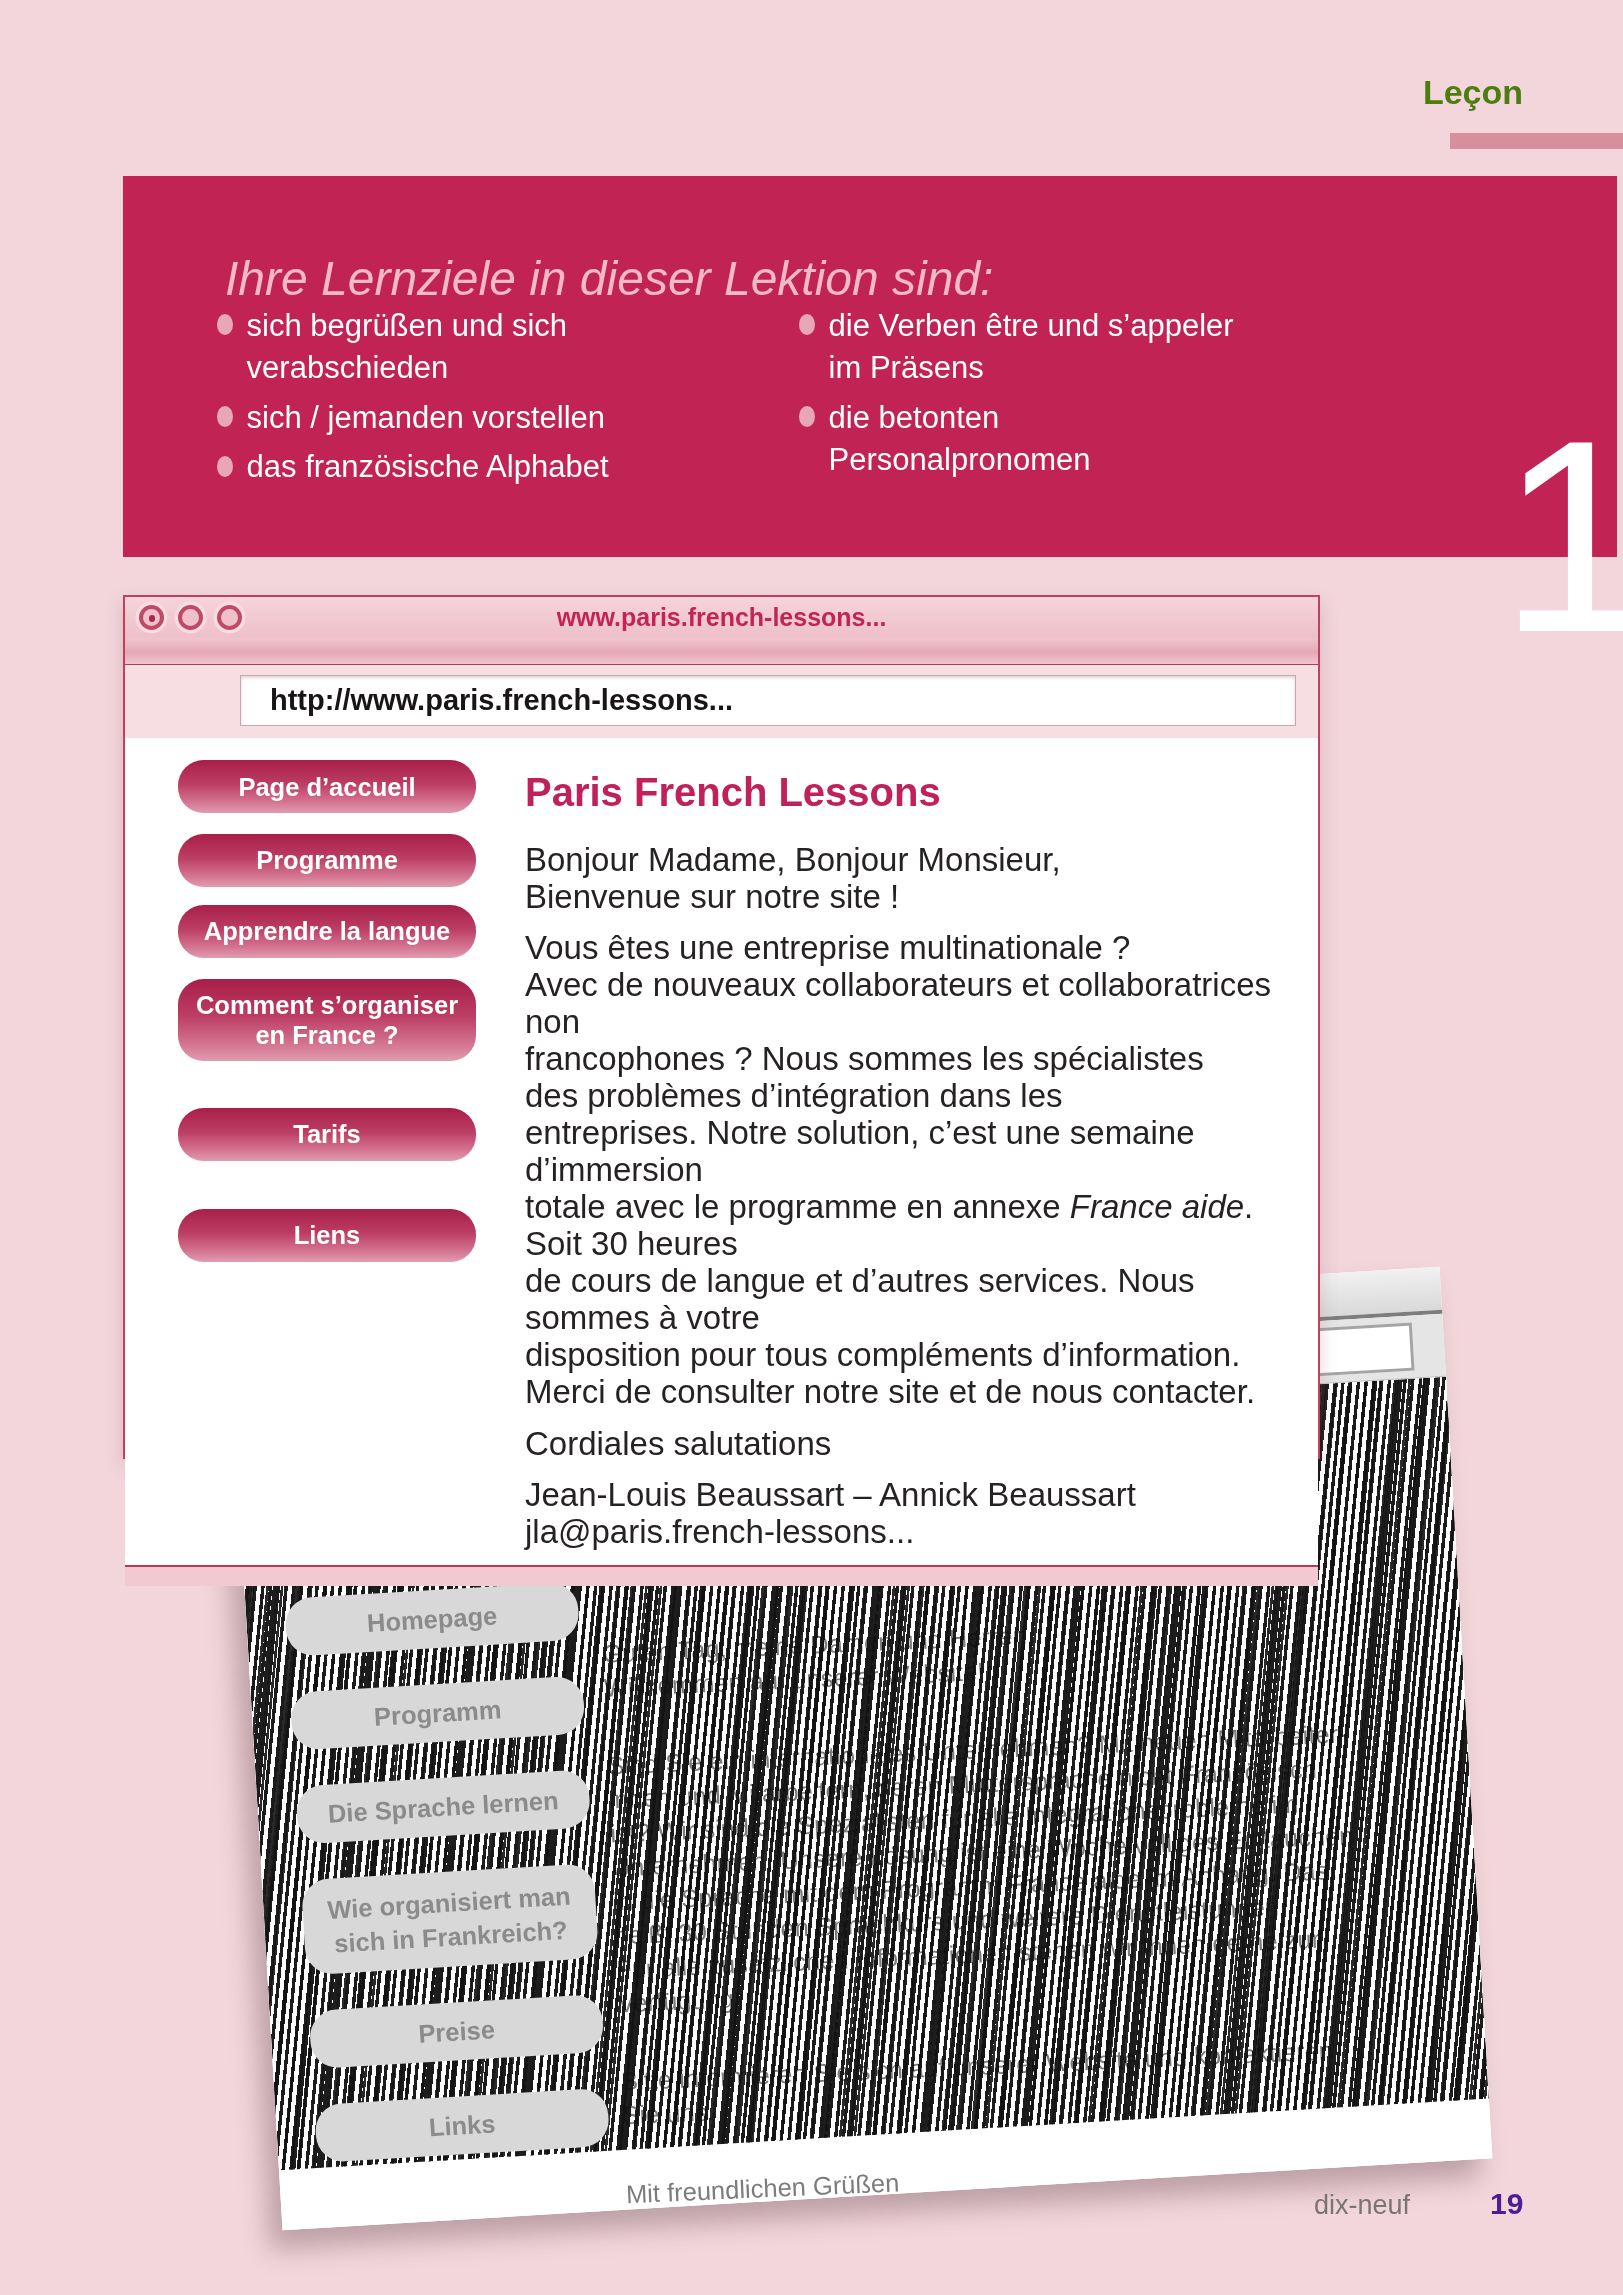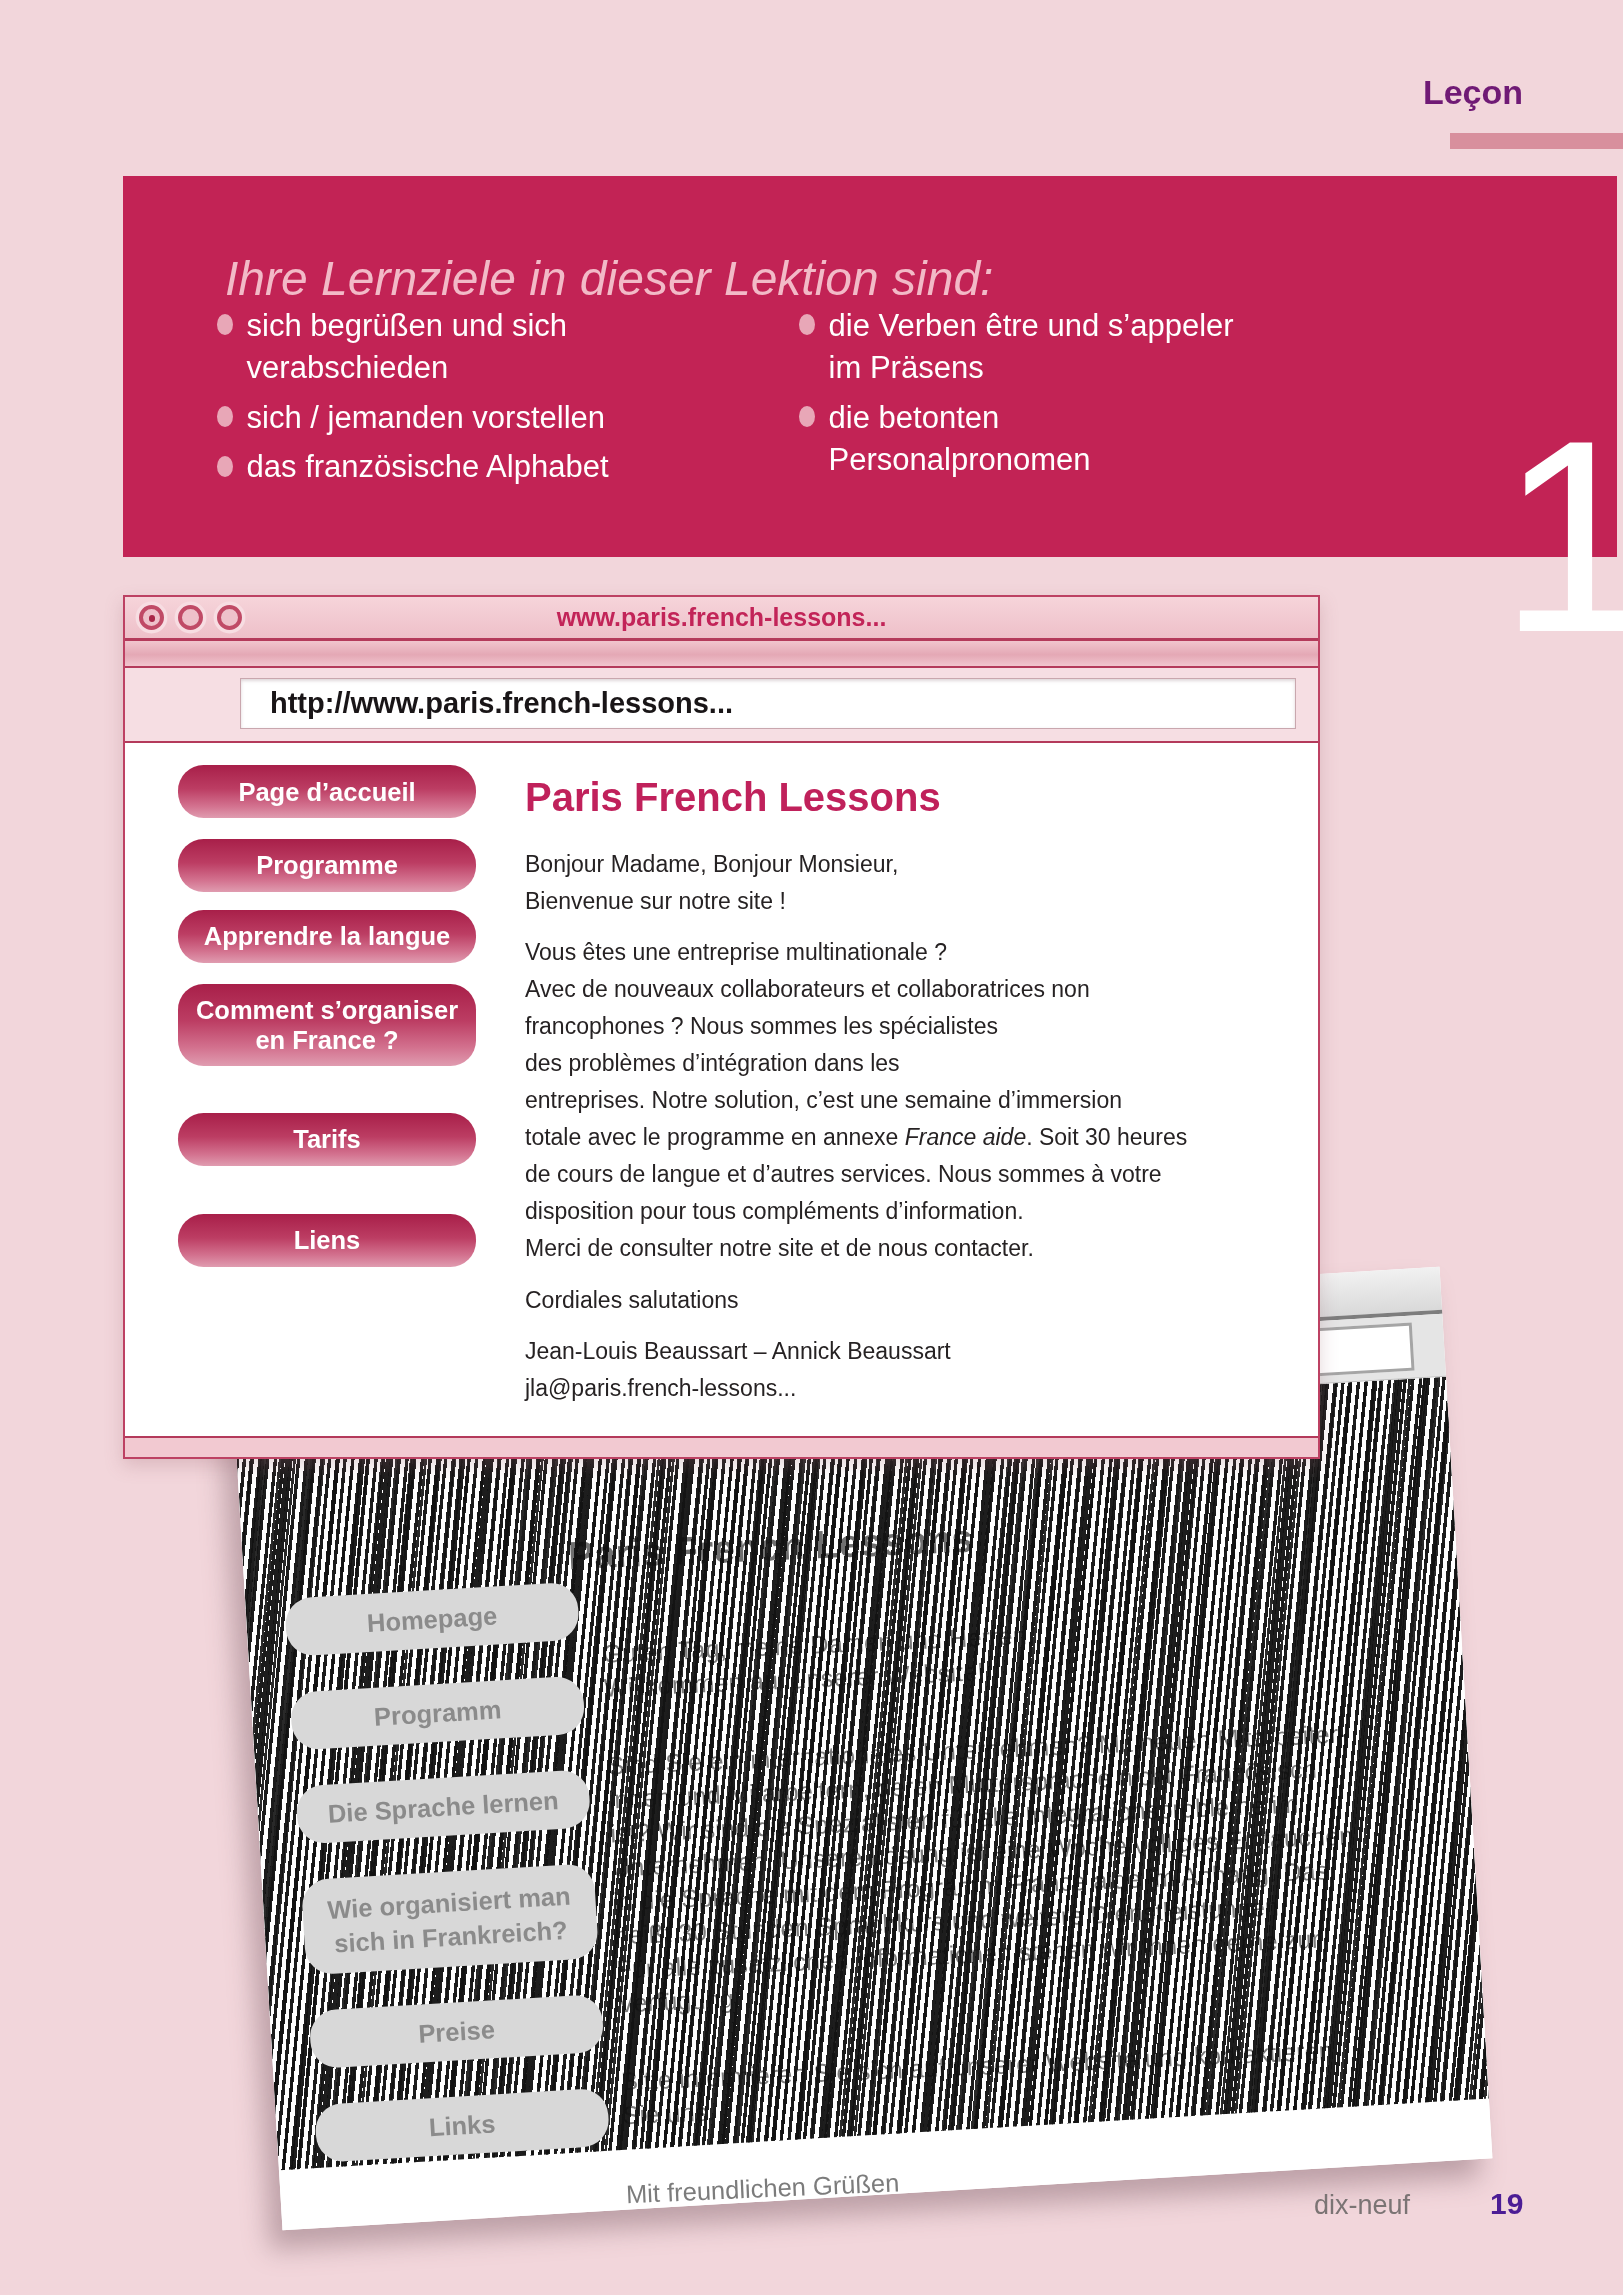--- a/index.html
+++ b/index.html
@@ -1,20 +1,20 @@
 <!DOCTYPE html>
 <html style="font-size:13.6px"><head>
 <meta charset="utf-8">
 <style>
   * { margin:0; padding:0; box-sizing:border-box; }
   html,body { width:1623px; height:2295px; }
   body { font-family:"Liberation Sans", sans-serif; background:#f2d6db; position:relative; overflow:hidden; }
 
   
-  .lecon-label { position:absolute; top:73px; right:100px; font-size:34px; font-weight:bold; color:#701a75; }
+  .lecon-label { position:absolute; top:73px; right:100px; font-size:34px; font-weight:bold; color:#4d7c0f; }
   .lecon-bar   { position:absolute; top:133px; left:1450px; right:0; height:16px; background:#d88f9d; }
 
   
   .objectives { position:absolute; left:123px; top:176px; width:1494px; height:381px; background:#c22355; }
   .obj-heading { position:absolute; left:102px; top:75px; font-size:48px; font-style:italic; color:#f2bac7; }
   .obj-col { position:absolute; top:129px; display:flex; flex-direction:column; gap:7.7px; }
   .obj-col.left  { left:94px; }
   .obj-col.right { left:676px; }
   .obj-item { display:flex; }
   .obj-bullet { width:16px; height:21px; border-radius:50%; background:#e8a7b7; margin:9.4px 13.6px 0 0; flex:none; }
@@ -47,21 +47,21 @@
 
   .fr-sidebar { width:298px; margin-left:53px; flex:none; display:flex; flex-direction:column; }
   .nav-pill { border-radius:25.5px; min-height:53px; display:flex; align-items:center; justify-content:center;
               text-align:center; color:#ffffff; font-weight:bold; font-size:25.5px; line-height:30px; padding:6.8px 17px;
               background:linear-gradient(180deg,#a81f49 0%,#bc3d63 45%,#d3728f 78%,#e09cb0 100%); }
   .nav-pill.m1 { margin-top:22px; } .nav-pill.m2 { margin-top:20.4px; } .nav-pill.m3 { margin-top:18px; }
   .nav-pill.m4 { margin-top:21px; min-height:82px; } .nav-pill.m5 { margin-top:47px; } .nav-pill.m6 { margin-top:48px; }
 
   .fr-main { margin-left:49px; margin-top:32px; width:748px; }
   .fr-main h1 { color:#c0215b; font-size:40px; font-weight:bold; margin-bottom:25.5px; }
-  .fr-par { font-size:23px; line-height:37px; color:#262223; white-space:pre-line; margin-bottom:14.5px; }
+  .fr-par { font-size:33px; line-height:37px; color:#262223; white-space:pre-line; margin-bottom:14.5px; }
   .fr-par .it { font-style:italic; }
 
   
   .browser-de { position:absolute; left:255px; top:1302px; width:1212px; height:893px; background:#ffffff;
                 transform:rotate(-3.4deg); z-index:2; box-shadow:-13.6px 18.7px 25.5px rgba(110,80,90,.4);
                 display:flex; flex-direction:column; }
   .de-titlebar { height:43px; flex:none; background:linear-gradient(180deg,#f1f1f1,#d9d9d9); }
   .de-sep { height:4.3px; flex:none; background:#7d7d7d; }
   .de-toolbar { height:63px; flex:none; background:#e5e5e5; border-bottom:1.7px solid #bdbdbd; position:relative; }
   .de-url-input { position:absolute; left:111px; right:31px; top:6.8px; height:48px; background:#ffffff;

